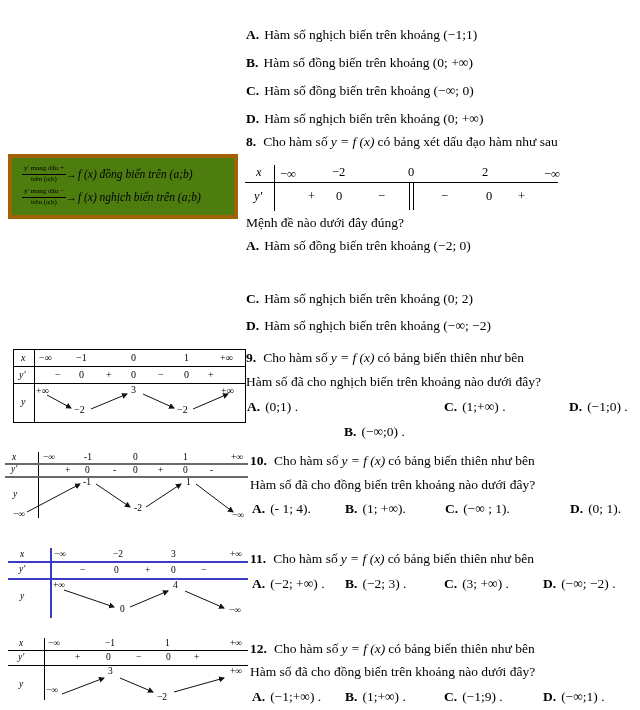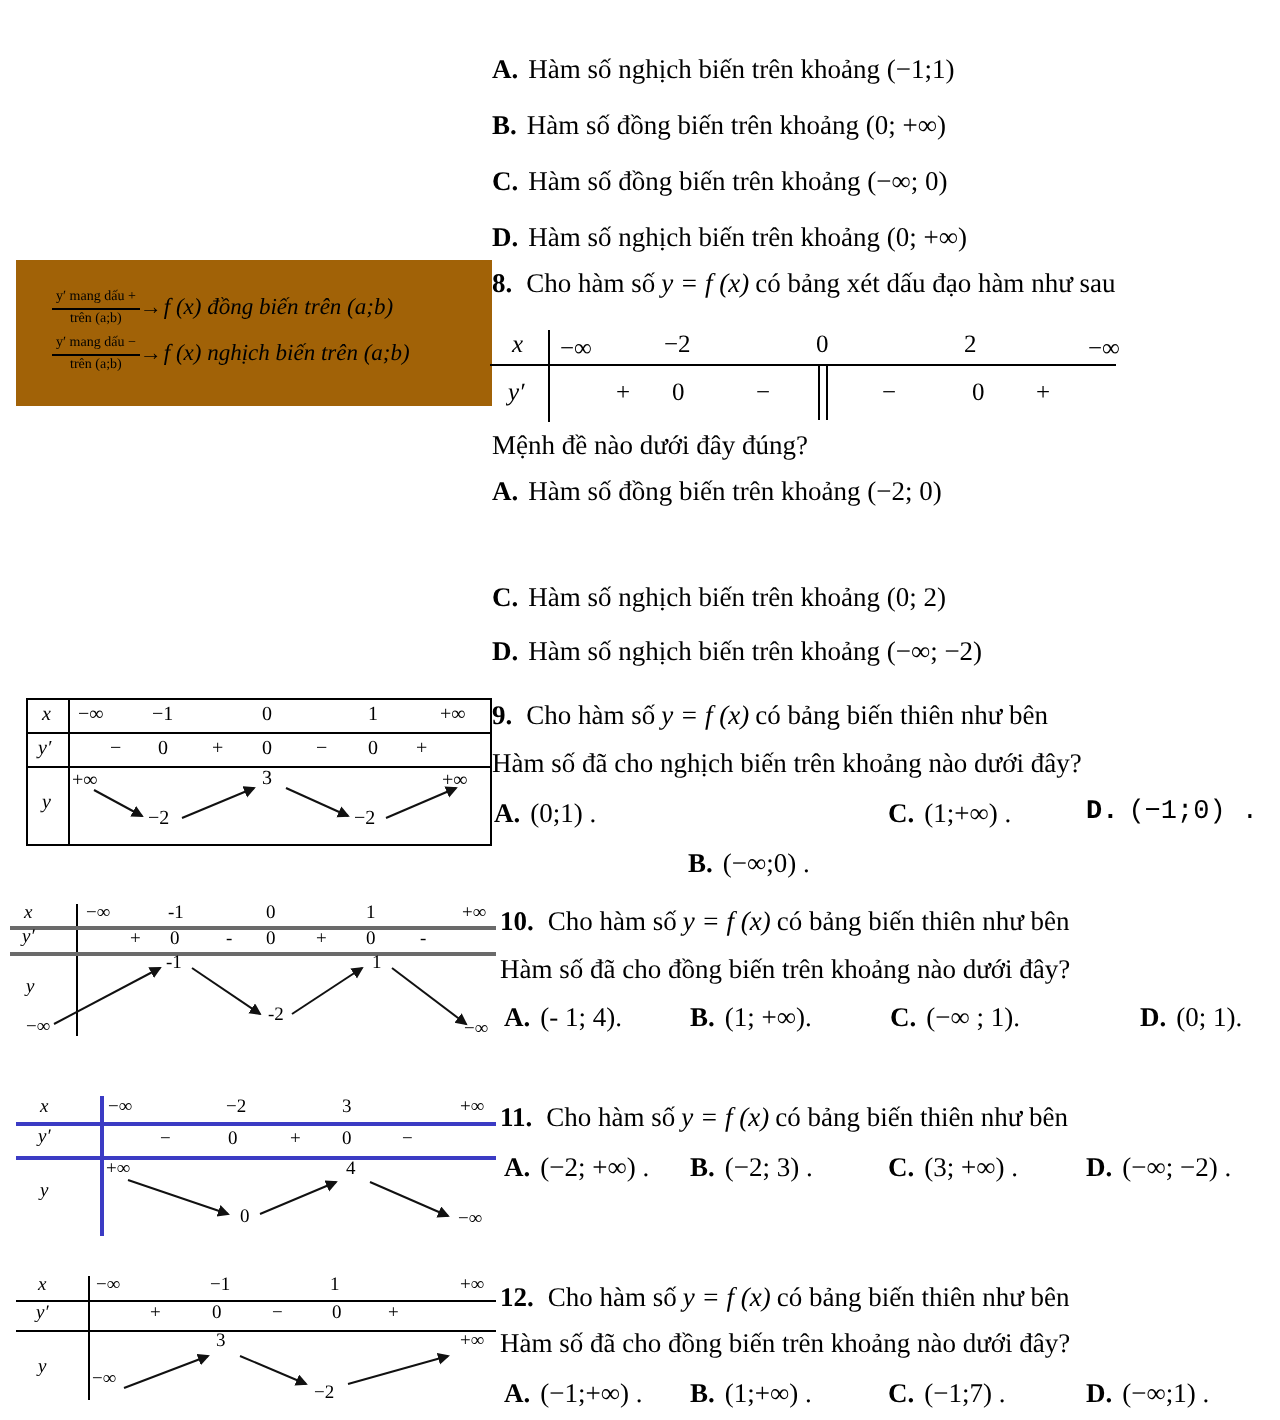--- a/index.html
+++ b/index.html
@@ -7,21 +7,21 @@
         font-family:"Liberation Serif","DejaVu Serif",serif;color:#000;font-size:13.5px;}
   .abs{position:absolute;white-space:nowrap;}
   .qnum{font-weight:700;margin-right:7px;}
   .olab{font-weight:700;margin-right:5px;}
   .it{font-style:italic;}
   .mathgap{margin:0 3px;}
   
   .sqrt-sign{font-size:15px;}
   .radicand{border-top:1px solid #000;font-style:italic;padding:0 2px 0 1px;}
   
-  #notebox{position:absolute;left:8px;top:130px;width:222px;height:57px;border:8px solid #a16207;background:#a16207;}
+  #notebox{position:absolute;left:8px;top:154px;width:222px;height:57px;border:4px solid #a16207;background:#4d7c0f;}
   .nb-row{position:absolute;left:10px;display:flex;align-items:center;}
   .frac{display:inline-flex;flex-direction:column;align-items:center;font-size:7px;line-height:1.25;}
   .frac .ftop{border-bottom:0.8px solid #000;padding:0 2px 1px 2px;}
   .farrow{font-size:11px;margin:0 2px 0 0;letter-spacing:-1px;}
   .fres{font-size:11.5px;}
   
   .vt{position:absolute;font-size:10px;line-height:1;}
   .vt span{position:absolute;white-space:nowrap;}
   .hline,.vline{position:absolute;background:#000;}
   .vt svg{position:absolute;left:0;top:0;overflow:visible;}
@@ -128,21 +128,21 @@
     </svg>
   </div>
 
   <div class="abs" style="left:246px;top:350px;">
     <span class="qnum">9.</span><span>Cho hàm số</span><span class="it mathgap">y = f (x)</span><span>có bảng biến thiên như bên</span>
   </div>
   <div class="abs" style="left:246px;top:374px;"><span>Hàm số đã cho nghịch biến trên khoảng nào dưới đây?</span></div>
   <div class="abs" style="left:247px;top:399px;"><span class="olab">A.</span><span>(0;1) .</span></div>
   <div class="abs" style="left:344px;top:399px;margin-top:25px;"><span class="olab">B.</span><span>(−∞;0) .</span></div>
   <div class="abs" style="left:444px;top:399px;"><span class="olab">C.</span><span>(1;+∞) .</span></div>
-  <div class="abs" style="left:543px;top:399px;font-family:Liberation Mono, monospace;"><span class="olab">D.</span><span>(−1;0) .</span></div>
+  <div class="abs" style="left:569px;top:399px;"><span class="olab">D.</span><span>(−1;0) .</span></div>
 
   <div class="vt" style="left:5px;top:452px;width:243px;height:68px;font-size:9.5px;">
     <div class="vline" style="left:33px;top:0;width:1px;height:66px;"></div>
     <div class="hline grayline" style="left:0;top:11px;width:243px;height:1.6px;"></div>
     <div class="hline grayline" style="left:0;top:24px;width:243px;height:1.6px;"></div>
     <span class="lab" style="left:7px;top:1px;">x</span>
     <span class="lab" style="left:6px;top:13px;">y′</span>
     <span class="lab" style="left:8px;top:38px;">y</span>
     <span style="left:38px;top:1px;">−∞</span>
     <span style="left:79px;top:1px;">-1</span>
@@ -254,16 +254,16 @@
       <line x1="166" y1="54" x2="216" y2="40" stroke="#111" stroke-width="1" marker-end="url(#ah12)"></line>
     </svg>
   </div>
 
   <div class="abs" style="left:250px;top:641px;">
     <span class="qnum">12.</span><span>Cho hàm số</span><span class="it mathgap">y = f (x)</span><span>có bảng biến thiên như bên</span>
   </div>
   <div class="abs" style="left:250px;top:664px;"><span>Hàm số đã cho đồng biến trên khoảng nào dưới đây?</span></div>
   <div class="abs" style="left:252px;top:689px;"><span class="olab">A.</span><span>(−1;+∞) .</span></div>
   <div class="abs" style="left:345px;top:689px;"><span class="olab">B.</span><span>(1;+∞) .</span></div>
-  <div class="abs" style="left:444px;top:689px;"><span class="olab">C.</span><span>(−1;7) .</span></div>
+  <div class="abs" style="left:444px;top:689px;"><span class="olab">C.</span><span>(−1;9) .</span></div>
   <div class="abs" style="left:543px;top:689px;"><span class="olab">D.</span><span>(−∞;1) .</span></div>
 
 </div>
 
 </body></html>

